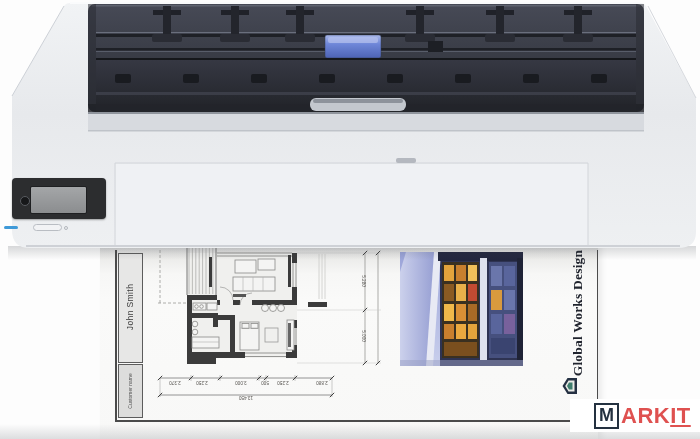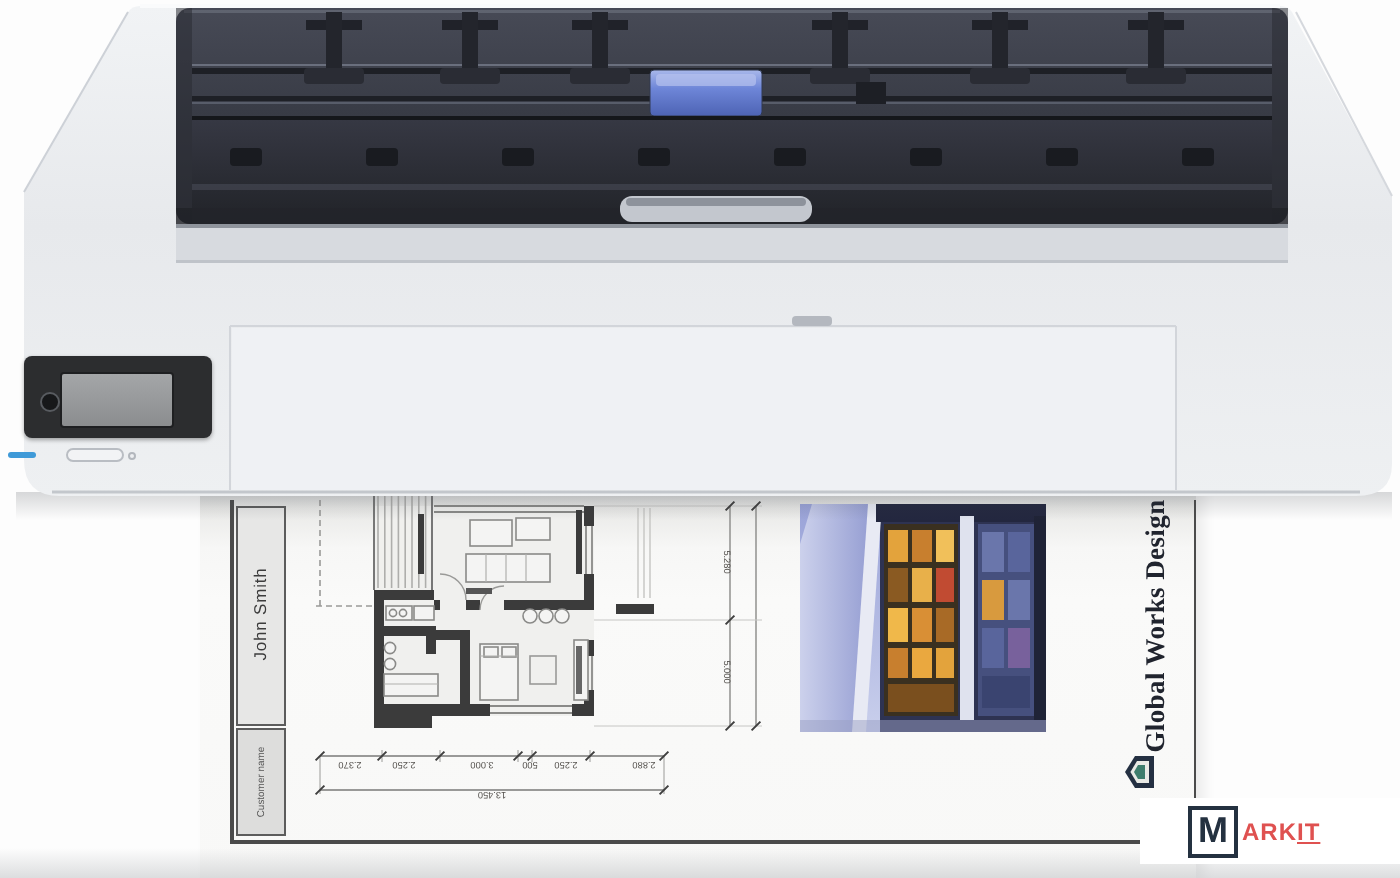--- a/index.html
+++ b/index.html
@@ -28,21 +28,21 @@
           background:linear-gradient(180deg,#a4a6a8,#8b8d8f);border:1px solid #1e1f21;box-sizing:border-box;}
   .pbtn{left:20px;top:196px;width:8px;height:8px;border-radius:50%;background:#17181a;border:1px solid #585b60;}
   .led{left:4px;top:226px;width:14px;height:3px;border-radius:2px;}
   .pill{left:33px;top:224px;width:29px;height:7px;border-radius:4px;background:#f2f3f5;border:1px solid #b9bdc3;box-sizing:border-box;}
   .dot{left:64px;top:226px;width:4px;height:4px;border-radius:50%;border:1px solid #b3b7bd;box-sizing:border-box;}
   
   .wm-strip{left:570px;top:399px;width:130px;height:33px;background:#ffffff;display:flex;align-items:center;}
   .wm-m{width:25px;height:26px;border:2.5px solid #243140;box-sizing:border-box;margin-left:24px;
         display:flex;align-items:center;justify-content:center;
         font-weight:800;font-size:18px;color:#243140;background:#fff;}
-  .wm-rest{font-weight:bold;font-size:12px;color:#df5150;margin-left:2px;letter-spacing:.5px;}
+  .wm-rest{font-weight:bold;font-size:22px;color:#df5150;margin-left:2px;letter-spacing:.5px;}
   .wm-it{text-decoration:underline;}
   .fade{left:0;top:424px;width:700px;height:15px;
         background:linear-gradient(180deg,rgba(200,202,205,0) 0%,rgba(180,183,186,.45) 100%);}
   .pshadow{left:8px;top:246px;width:688px;height:14px;
         background:linear-gradient(180deg,rgba(60,65,72,.20),rgba(60,65,72,0));}
 </style>
 </head>
 <body>
 
 <div class="stage">

